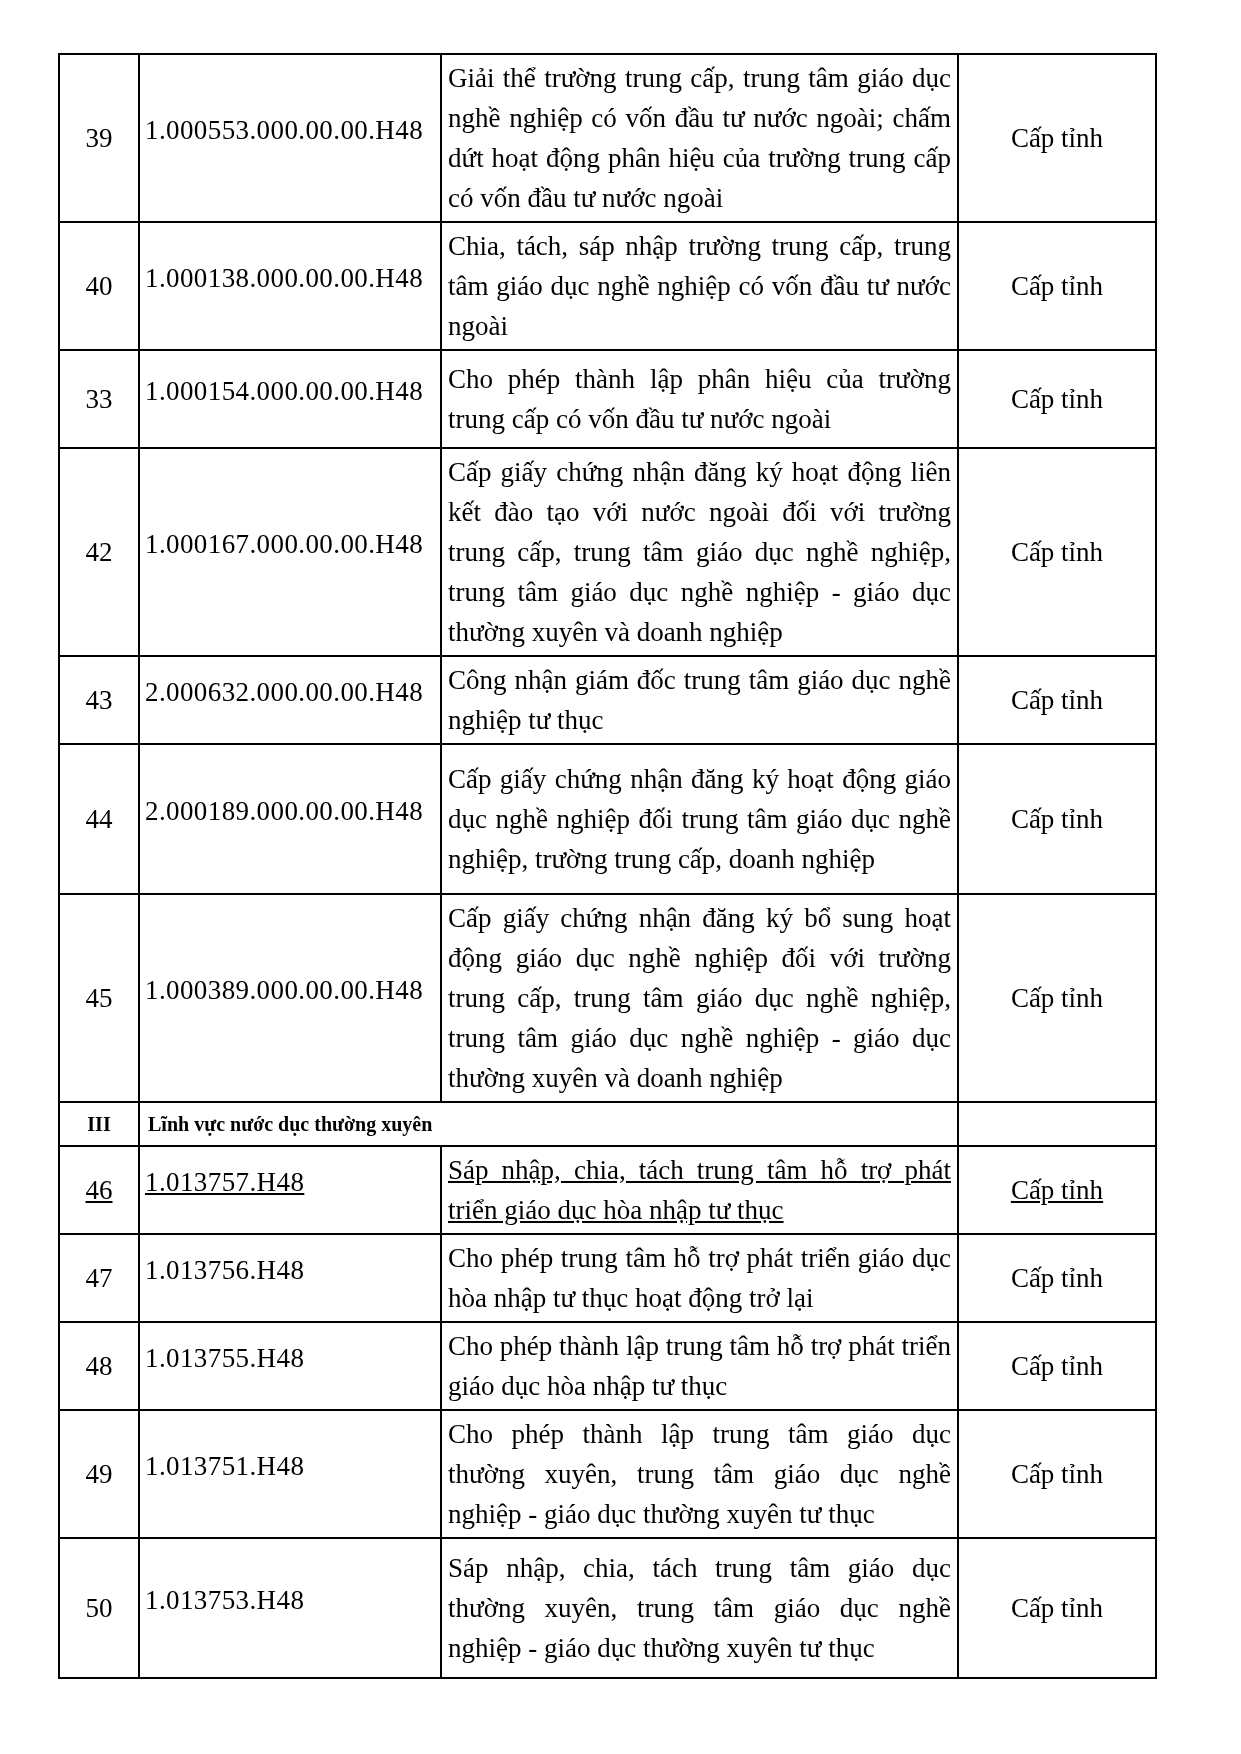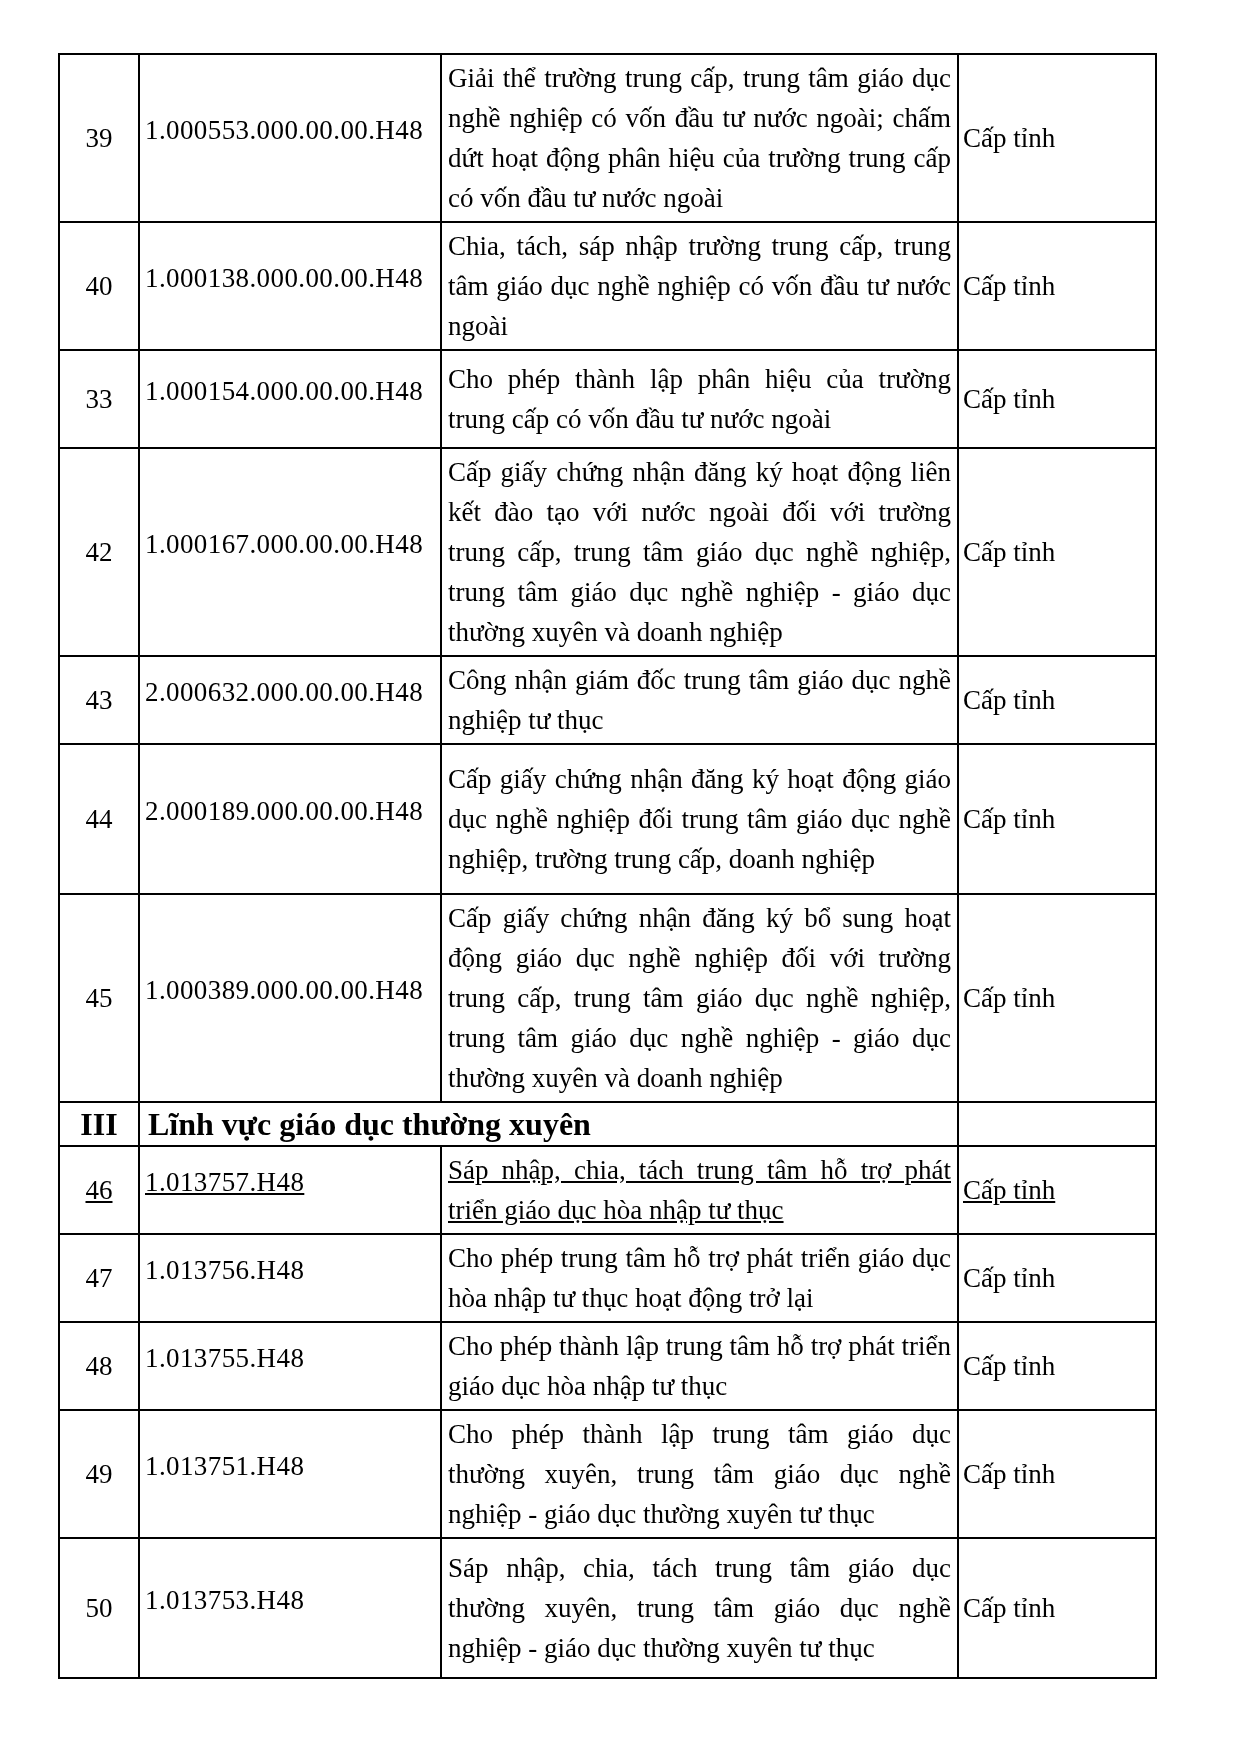--- a/index.html
+++ b/index.html
@@ -38,26 +38,26 @@
     letter-spacing: 0.4px;
     white-space: nowrap;
   }
   td.cell-name {
     text-align: justify;
     text-justify: inter-word;
     padding: 3px 6px;
     line-height: 40px;
   }
   td.cell-level {
-    text-align: left;
+    text-align: center;
     padding: 2px 4px;
   }
   tr.section-row td {
     font-weight: bold;
-    font-size: 32px;
+    font-size: 20px;
   }
   tr.section-row td.cell-name {
     text-align: left;
     padding-left: 8px;
     line-height: 36px;
   }
 </style>
 </head>
 <body>
 
@@ -106,21 +106,21 @@
         <td class="cell-level">Cấp tỉnh</td>
       </tr>
       <tr style="height: 195px;">
         <td class="cell-no">45</td>
         <td class="cell-code">1.000389.000.00.00.H48</td>
         <td class="cell-name">Cấp giấy chứng nhận đăng ký bổ sung hoạt động giáo dục nghề nghiệp đối với trường trung cấp, trung tâm giáo dục nghề nghiệp, trung tâm giáo dục nghề nghiệp - giáo dục thường xuyên và doanh nghiệp</td>
         <td class="cell-level">Cấp tỉnh</td>
       </tr>
       <tr class="section-row" style="height: 44px;">
         <td class="cell-no">III</td>
-        <td class="cell-name" colspan="2">Lĩnh vực giáo dục thường xuyên</td>
+        <td class="cell-name" colspan="2">Lĩnh vực nước dục thường xuyên</td>
         <td class="cell-level"></td>
       </tr>
       <tr style="height: 82px; text-decoration: underline;">
         <td class="cell-no">46</td>
         <td class="cell-code">1.013757.H48</td>
         <td class="cell-name">Sáp nhập, chia, tách trung tâm hỗ trợ phát triển giáo dục hòa nhập tư thục</td>
         <td class="cell-level">Cấp tỉnh</td>
       </tr>
       <tr style="height: 84px;">
         <td class="cell-no">47</td>

